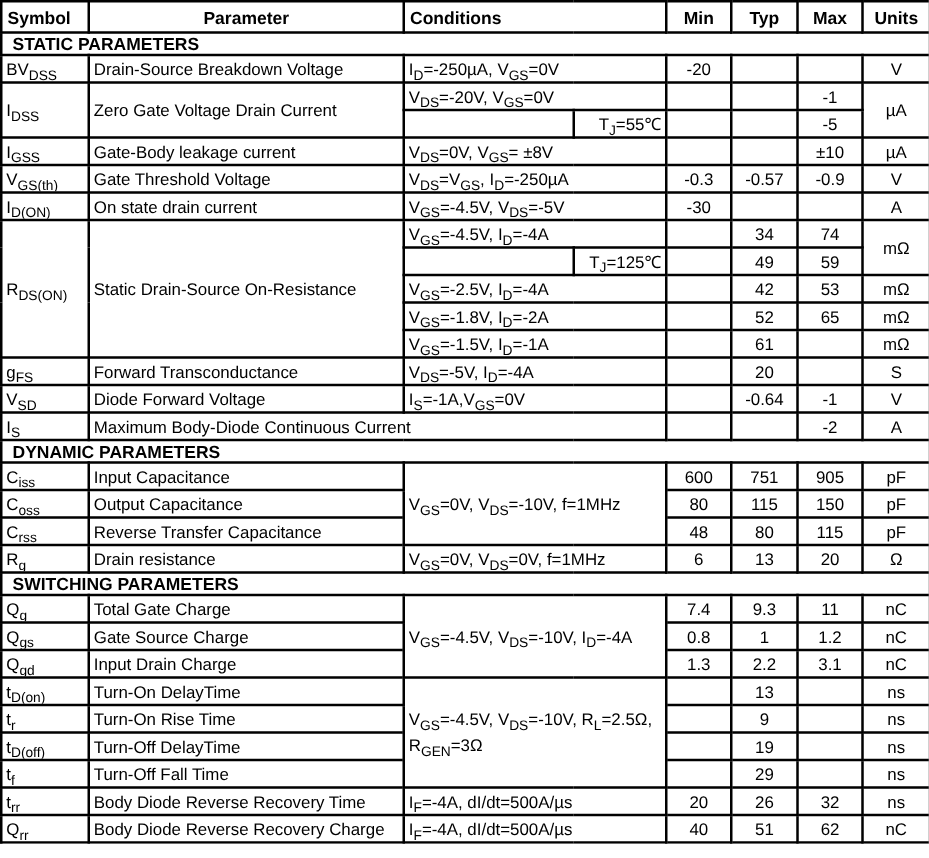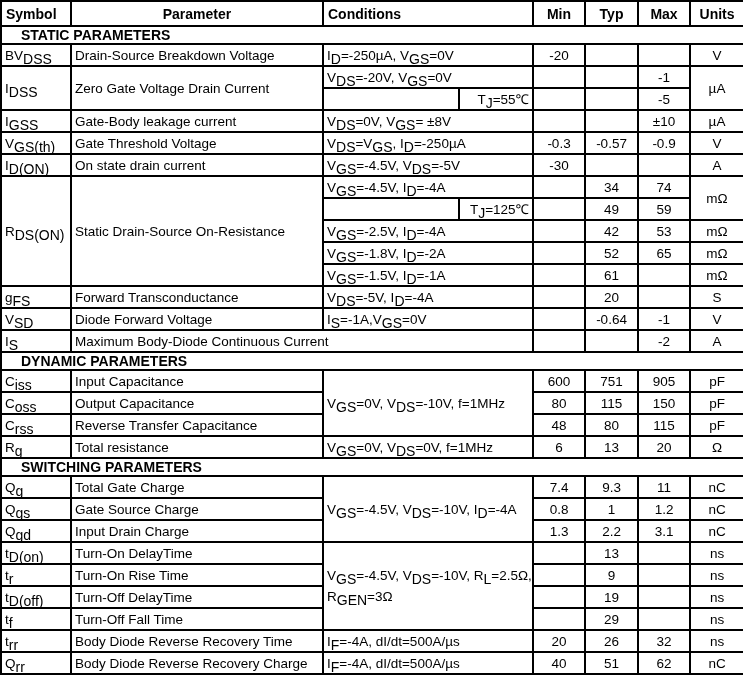--- a/index.html
+++ b/index.html
@@ -16,34 +16,34 @@
   .ds td, .ds th {
     border: 2px solid #000;
     padding: 0 3px;
     height: 22px;
     vertical-align: middle;
     overflow: hidden;
     white-space: nowrap;
     background: #fff;
   }
   .ds th { font-size: 14px; height: 25px; font-weight: bold; padding: 0 4px; }
-  tr.sec td { height: 18px; font-weight: bold; font-size: 14px; padding-left: 19px; }
+  tr.sec td { height: 18px; font-weight: bold; font-size: 14px; padding-left: 8px; }
   .l { text-align: left; }
   .c { text-align: center; }
   .sym { padding-left: 4px; }
   .param { padding-left: 5px; }
   .cond { padding-left: 5px; margin-top: 20px; }
   .cond-sub { text-align: right; padding-right: 5px; }
   .bb0 { border-bottom: none; border-radius: 10px; }
   .bt0 { border-top: none; }
   .b1b { border-bottom-width: 1px; }
   .b1t { border-top-width: 1px; margin-top: 12px; }
   .b1l { border-left-width: 1px; }
   .b1r { border-right-width: 1px; }
-  sub { font-size: 14px; line-height: 0; }
+  sub { font-size: 11px; line-height: 0; }
   .cond-line { line-height: 21px; }
 </style>
 </head>
 <body>
 
 <table class="ds">
   <colgroup>
     <col style="width:70px">
       <col style="width:252px">
       <col style="width:136px">
@@ -217,21 +217,21 @@
   <tr>
     <td class="sym">C<sub>rss</sub></td>
     <td class="param">Reverse Transfer Capacitance</td>
     <td class="c">48</td>
     <td class="c">80</td>
     <td class="c">115</td>
     <td class="c">pF</td>
   </tr>
   <tr>
     <td class="sym">R<sub>g</sub></td>
-    <td class="param">Total resistance</td>
+    <td class="param">Drain resistance</td>
     <td class="cond" colspan="2">V<sub>GS</sub>=0V, V<sub>DS</sub>=0V, f=1MHz</td>
     <td class="c">6</td>
     <td class="c">13</td>
     <td class="c">20</td>
     <td class="c">Ω</td>
   </tr>
 
   <tr class="sec">
     <td colspan="8">SWITCHING PARAMETERS</td>
   </tr>

